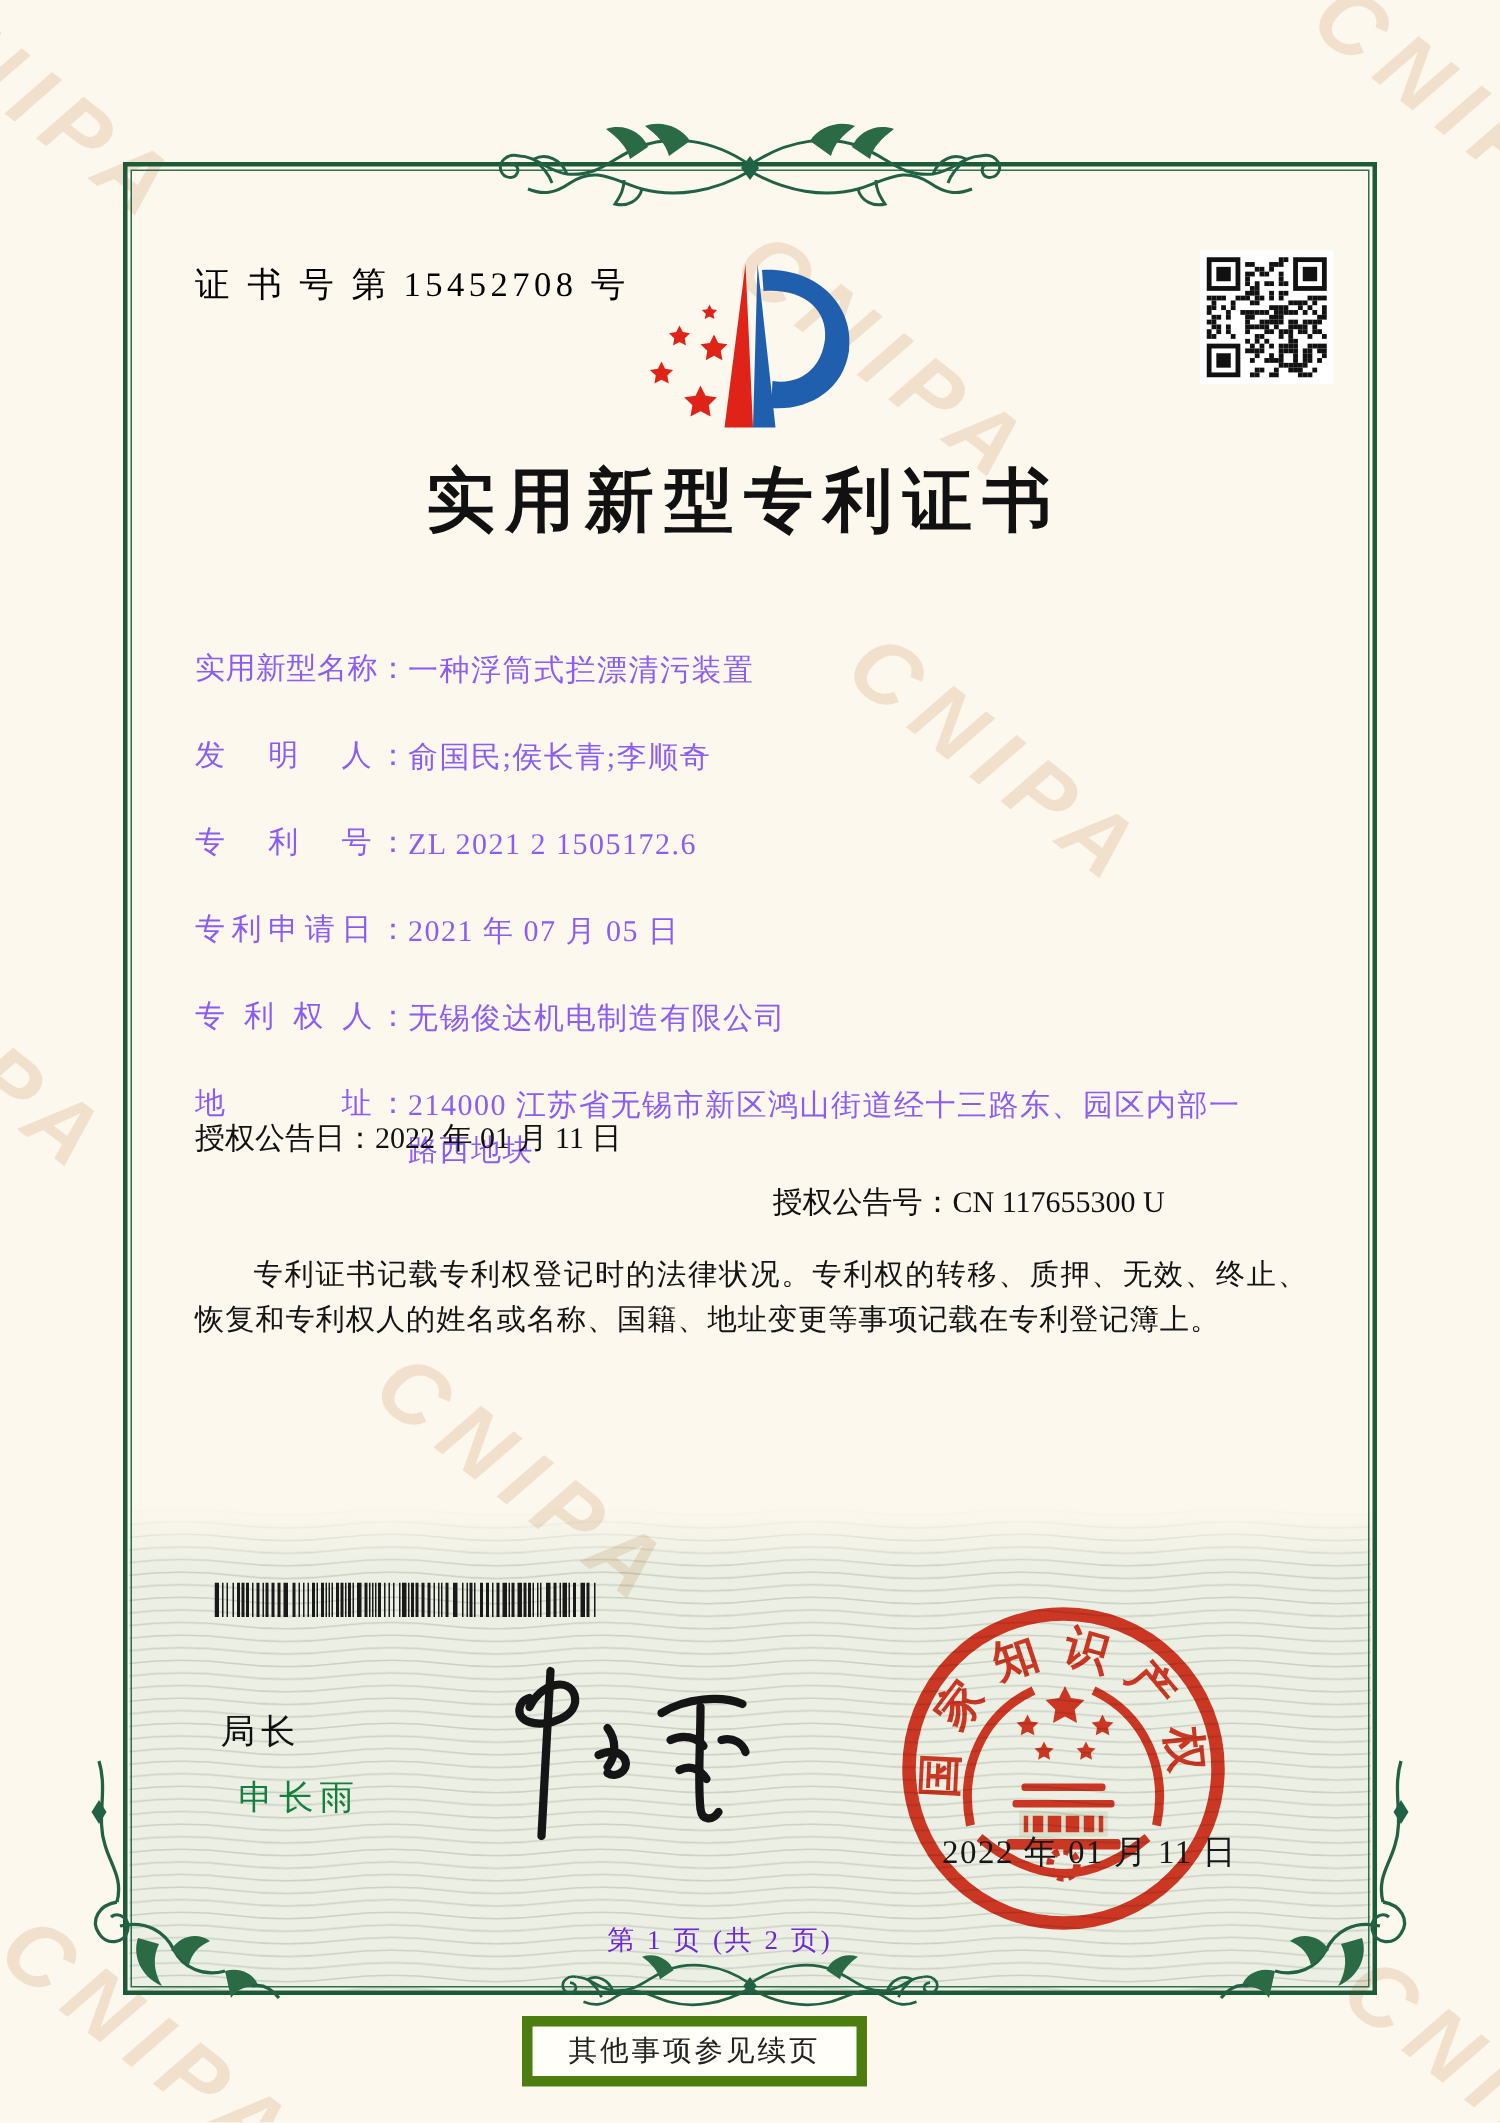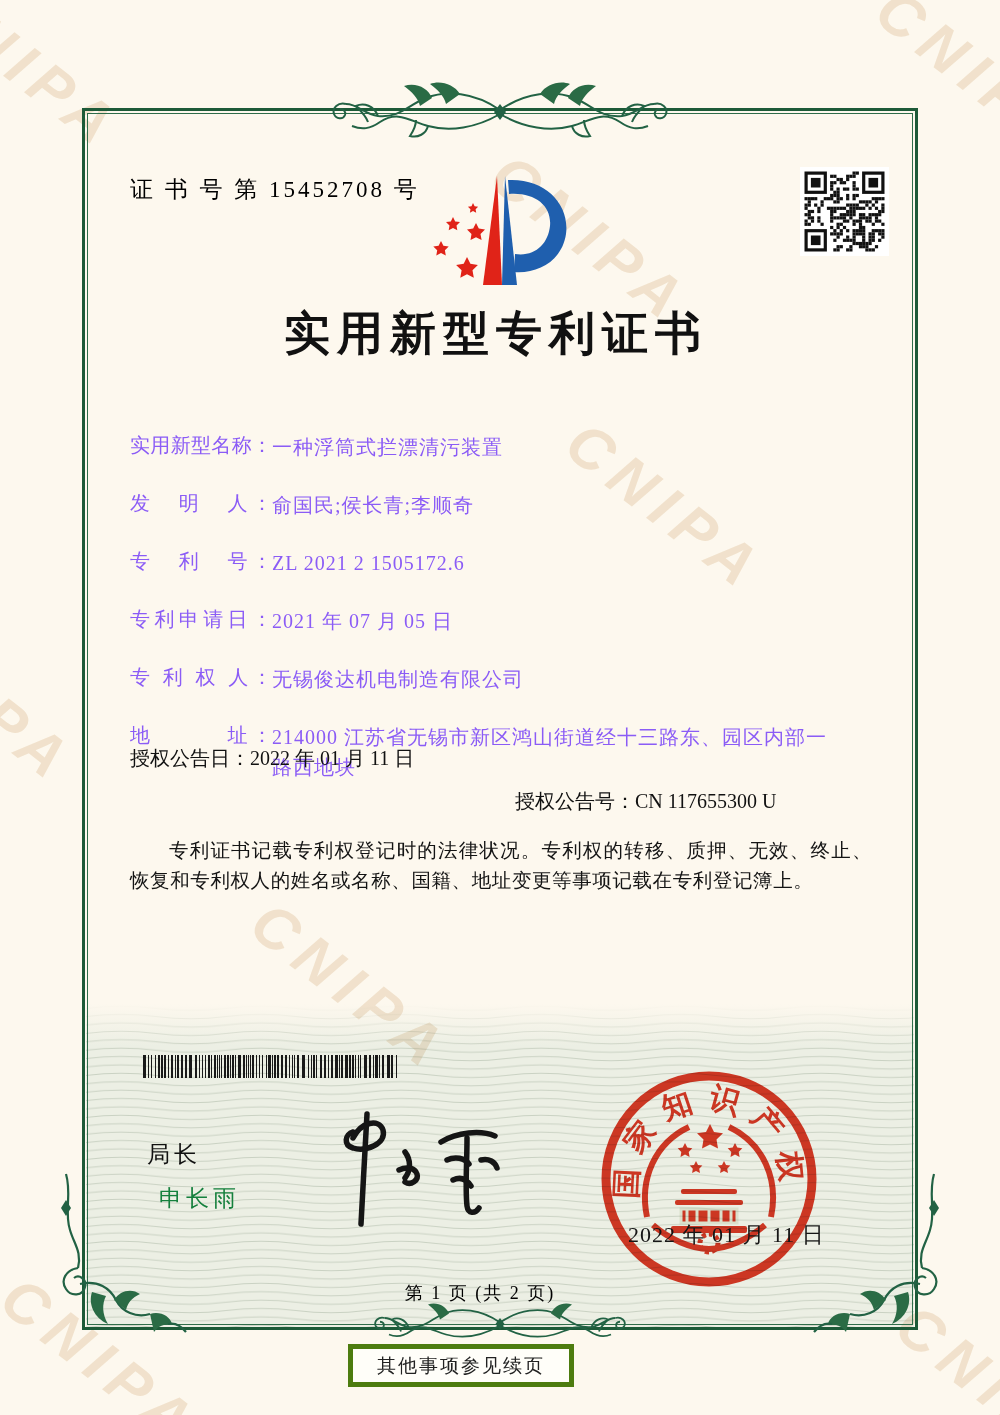--- a/index.html
+++ b/index.html
@@ -49,25 +49,25 @@
   #official-title{position:absolute;left:147px;top:1139px;font-size:23px;letter-spacing:4px;color:#111;z-index:5;}
   #official-name{position:absolute;left:147px;top:1183px;font-size:23px;letter-spacing:4px;color:#15803d;z-index:5;margin-left:12px;}
   #signature{position:absolute;left:295px;top:1108px;width:220px;height:122px;z-index:5;}
 
   #seal{position:absolute;left:597px;top:1067px;width:224px;height:224px;z-index:6;
       mix-blend-mode:multiply;opacity:.95;}
   #seal-date{position:absolute;left:628px;top:1220px;font-size:22px;letter-spacing:1px;
       color:#161616;z-index:7;white-space:nowrap;}
 
   #page-info{position:absolute;left:80px;top:1281px;width:800px;text-align:center;
-      font-size:18px;letter-spacing:2px;color:#000000;z-index:5;}
+      font-size:18px;letter-spacing:2px;color:#6d28d9;z-index:5;}
 
   #cont-box{position:absolute;left:348px;top:1344px;width:216px;height:33px;line-height:33px;
       text-align:center;font-size:19px;letter-spacing:2px;color:#222;background:#fffef9;
-      border:5px solid #4d7c0f;z-index:5;}
+      border:7px solid #4d7c0f;z-index:5;}
 </style>
 </head>
 <body>
 
 <div id="page">
 
   <svg id="waves" xmlns="http://www.w3.org/2000/svg">
     <defs>
       <pattern id="waveP" width="140" height="8.4" patternUnits="userSpaceOnUse">
         <rect width="140" height="8.4" fill="#ecefe4"></rect>

